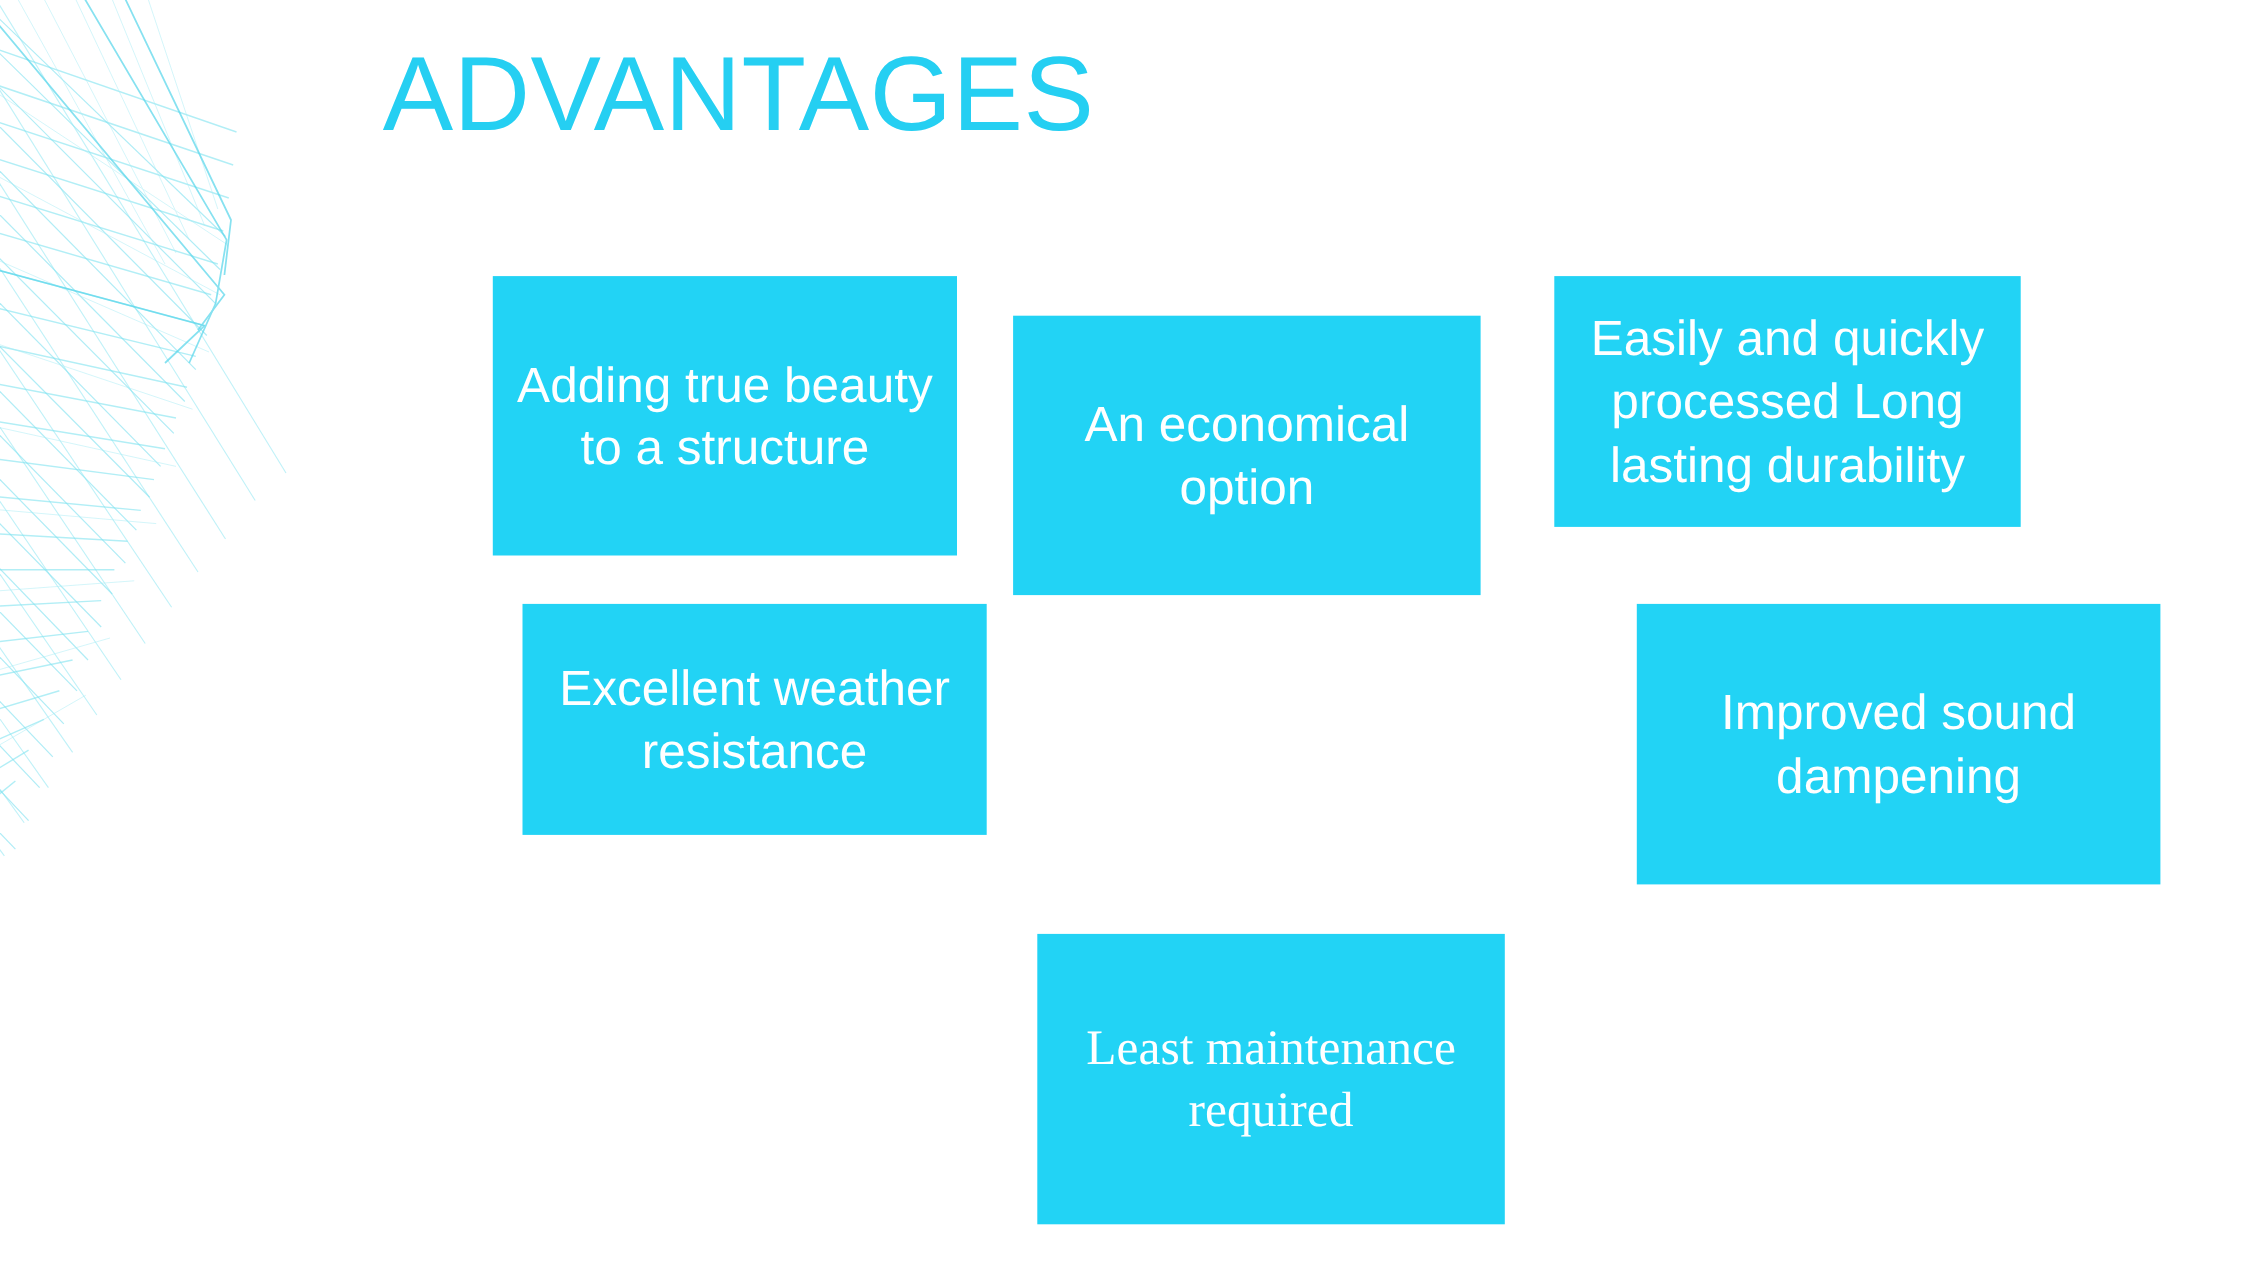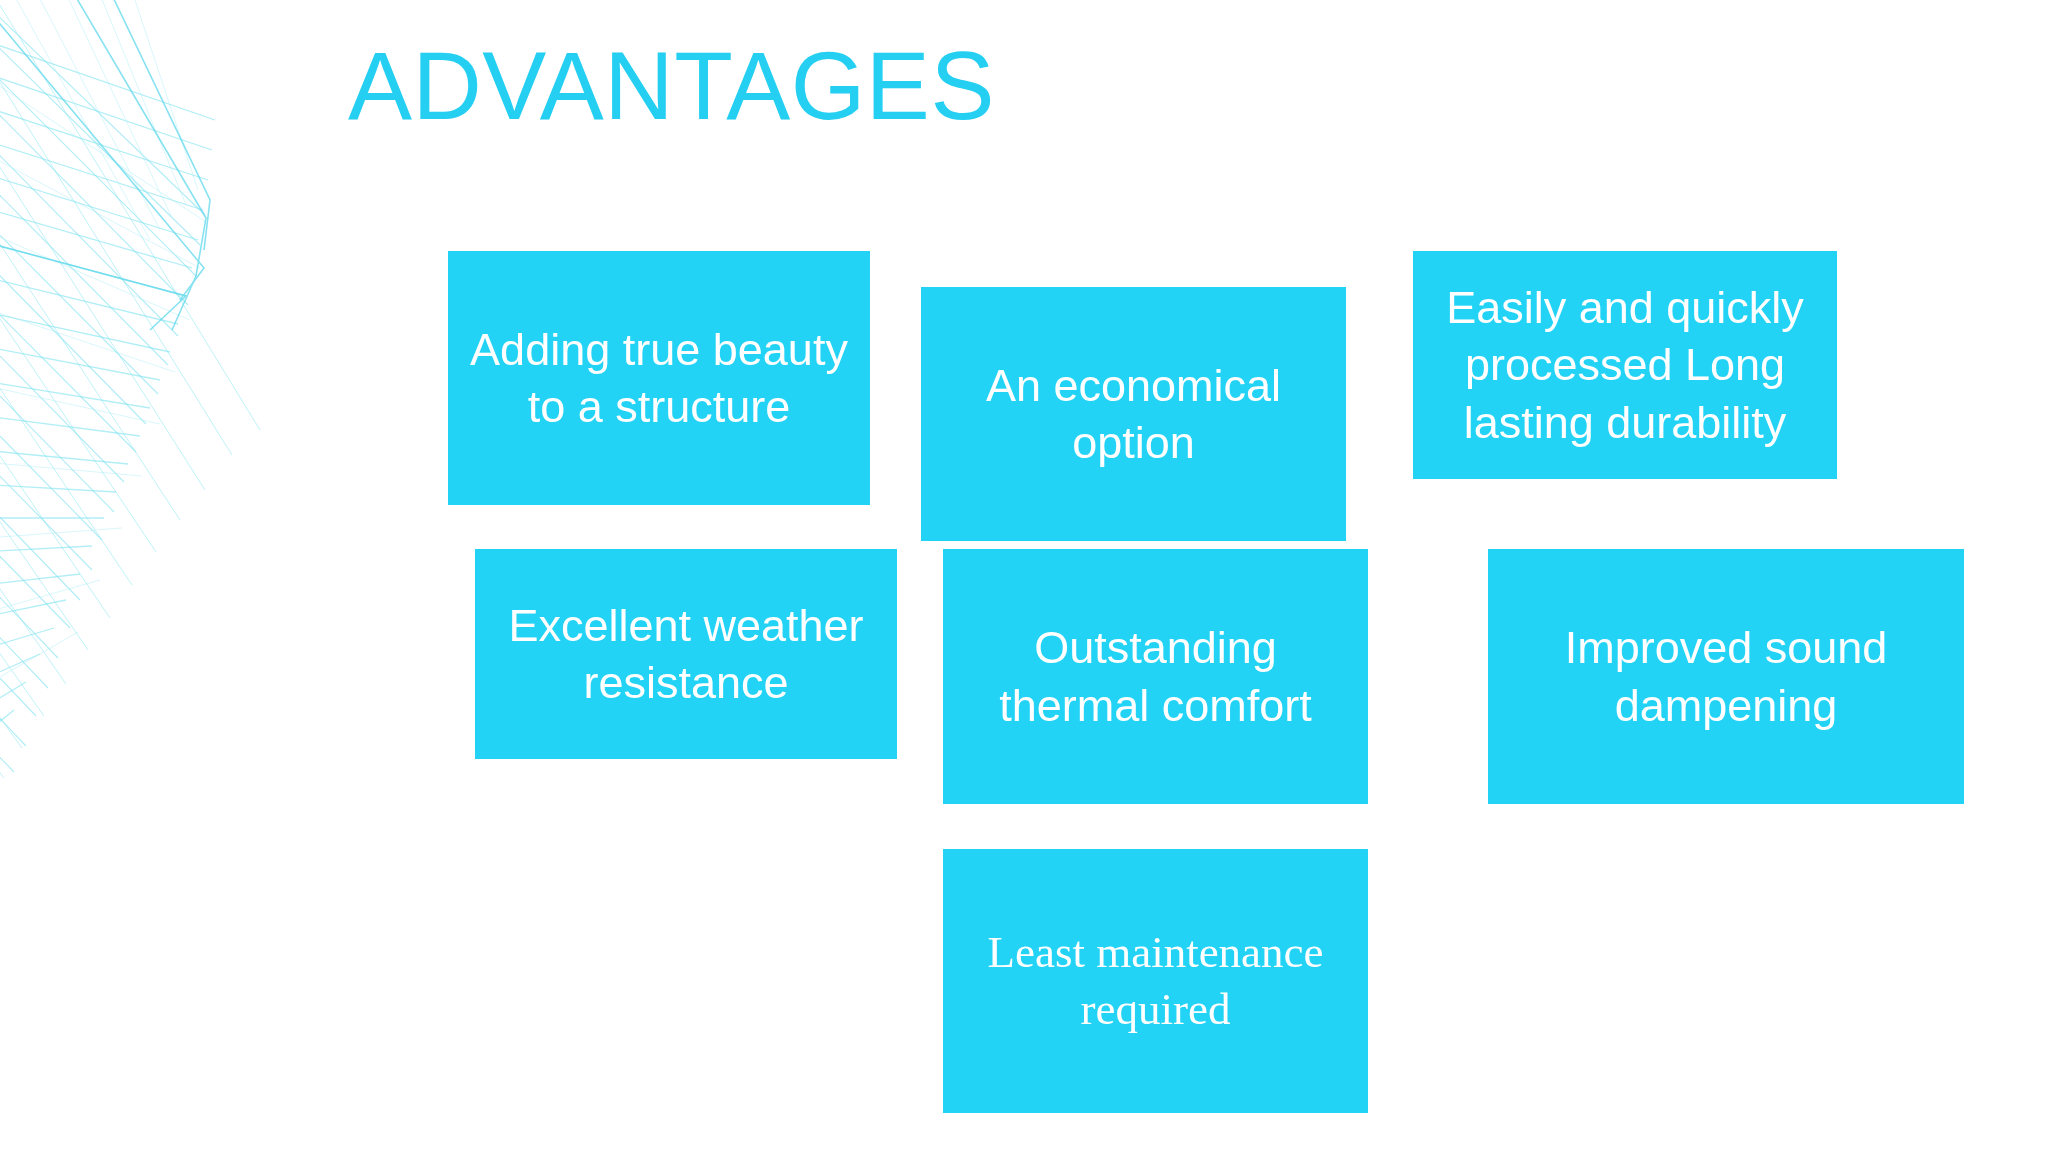--- a/index.html
+++ b/index.html
@@ -181,23 +181,20 @@
   </div>
 
   <div class="adv-box" id="box-3">
     <span class="adv-text">Easily and quickly processed Long lasting durability</span>
   </div>
 
   <div class="adv-box" id="box-4">
     <span class="adv-text">Excellent weather resistance</span>
   </div>
 
-  <div class="adv-box" id="box-5">
-    <span class="adv-text">Outstanding thermal comfort</span>
-  </div>
 
   <div class="adv-box" id="box-6">
     <span class="adv-text">Improved sound dampening</span>
   </div>
 
   <div class="adv-box" id="box-7">
     <span class="adv-text">Least maintenance required</span>
   </div>
 
 </div>

